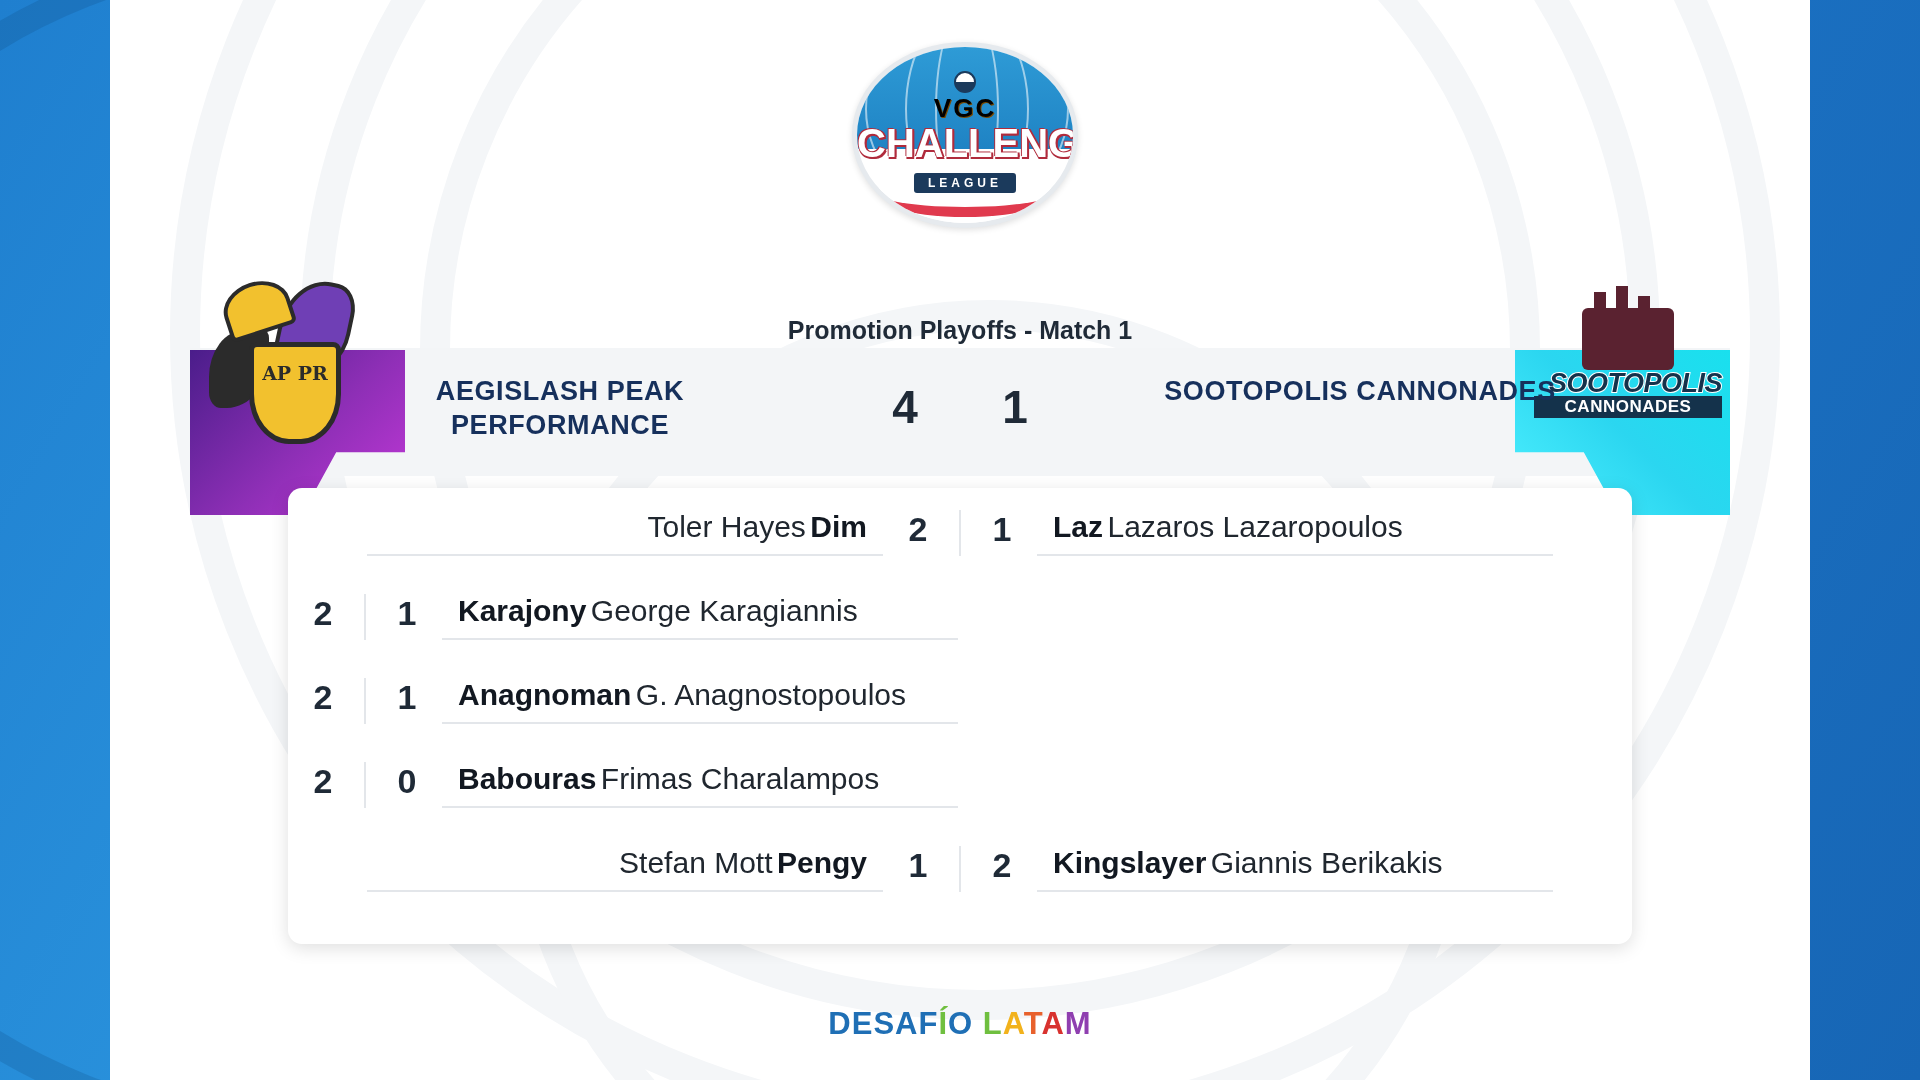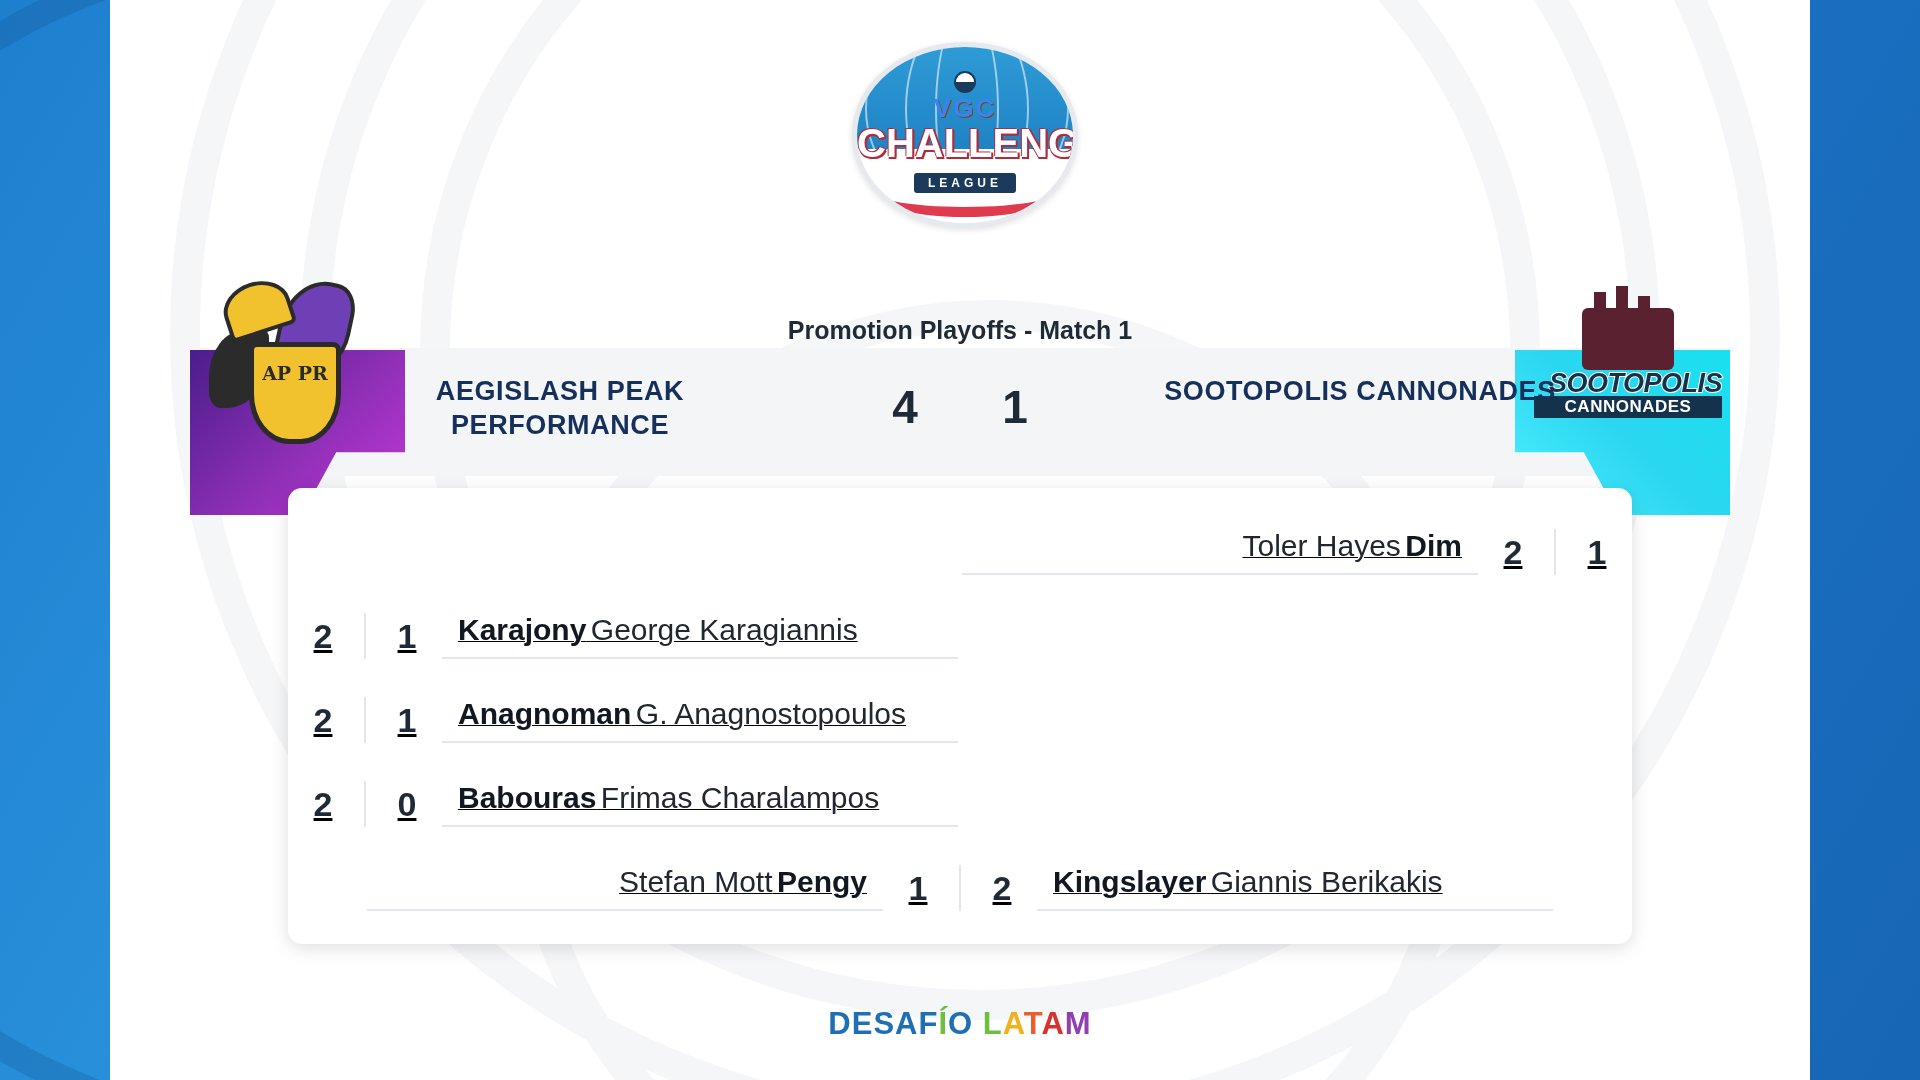--- a/index.html
+++ b/index.html
@@ -97,21 +97,21 @@
     border-bottom: 10px solid #e03a4e;
     border-radius: 0 0 50% 50%;
   }
   .logo-vgc {
     position: absolute;
     top: 46px; left: 0; right: 0;
     text-align: center;
     font-weight: 700;
     font-size: 26px;
     letter-spacing: 2px;
-    color: #3b82f6;
+    color: #000000;
     text-shadow: 1px 1px 0 #7a4a00;
   }
   .logo-challenge {
     position: absolute;
     top: 74px; left: 0; right: 0;
     text-align: center;
     font-weight: 700;
     font-size: 40px;
     letter-spacing: 0px;
     color: #ffffff;
@@ -307,23 +307,22 @@
     background: #ffffff;
     border-radius: 14px;
     box-shadow: 0 4px 18px rgba(0,0,0,0.13);
   }
   .rows {
     position: absolute;
     left: 0; right: 0; top: 22px;
   }
   .row {
     display: flex;
-    align-items: center;
+    align-items: flex-start;
     height: 84px;
-    text-decoration: underline;
   }
   .side {
     flex: 1;
     display: flex;
     align-items: baseline;
   }
   .side.left {
     justify-content: flex-end;
     padding-right: 0px;
   }
@@ -450,20 +449,26 @@
       <div class="row">
         <div class="side left">
           <span class="name-wrap">
             <span class="realname">Toler Hayes</span>
             <span class="nick">Dim</span>
           </span>
         </div>
         <div class="sc">2</div>
         <div class="divider"></div>
         <div class="sc">1</div>
+        <div class="side right">
+          <span class="name-wrap">
+            <span class="nick">Laz</span>
+            <span class="realname">Lazaros Lazaropoulos</span>
+          </span>
+        </div>
       </div>
 
       <div class="row">
         <div class="sc">2</div>
         <div class="divider"></div>
         <div class="sc">1</div>
         <div class="side right">
           <span class="name-wrap">
             <span class="nick">Karajony</span>
             <span class="realname">George Karagiannis</span>

